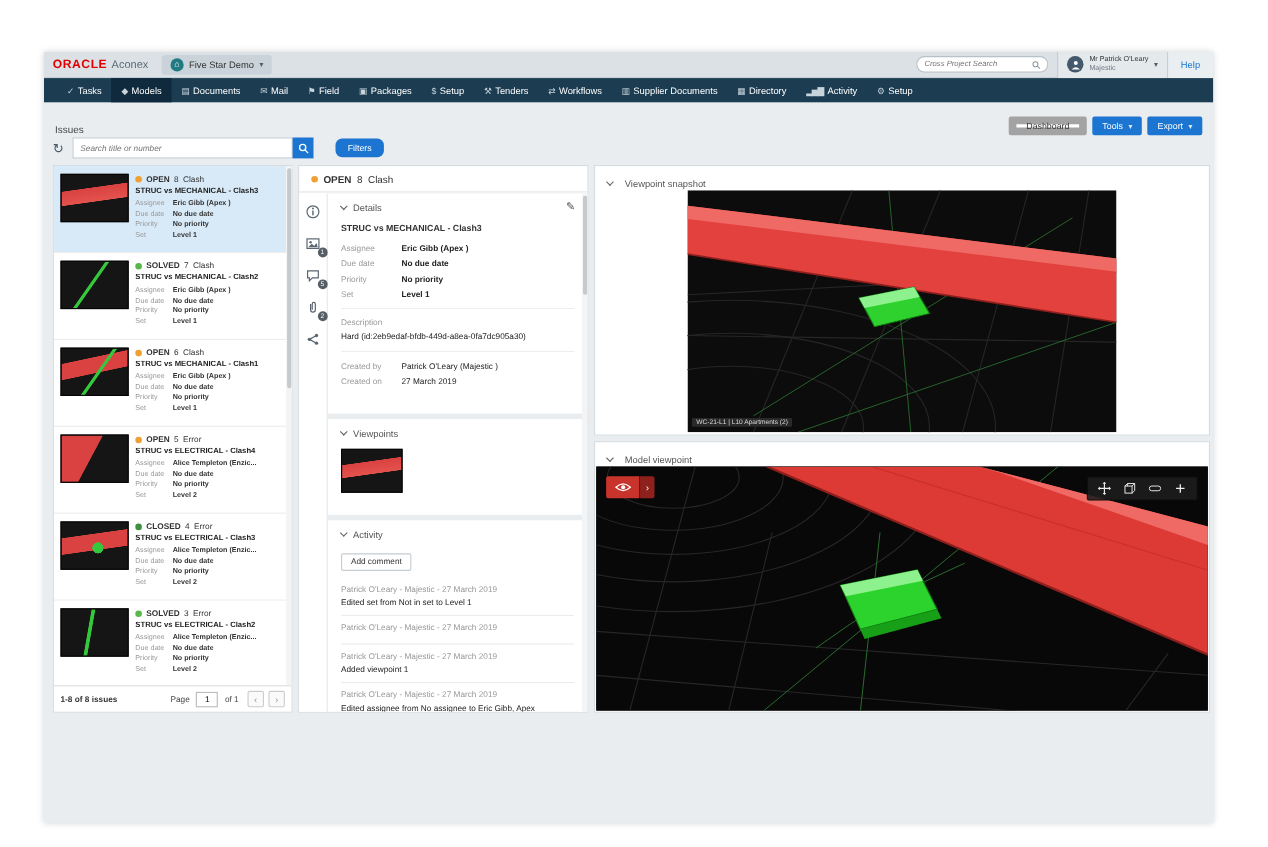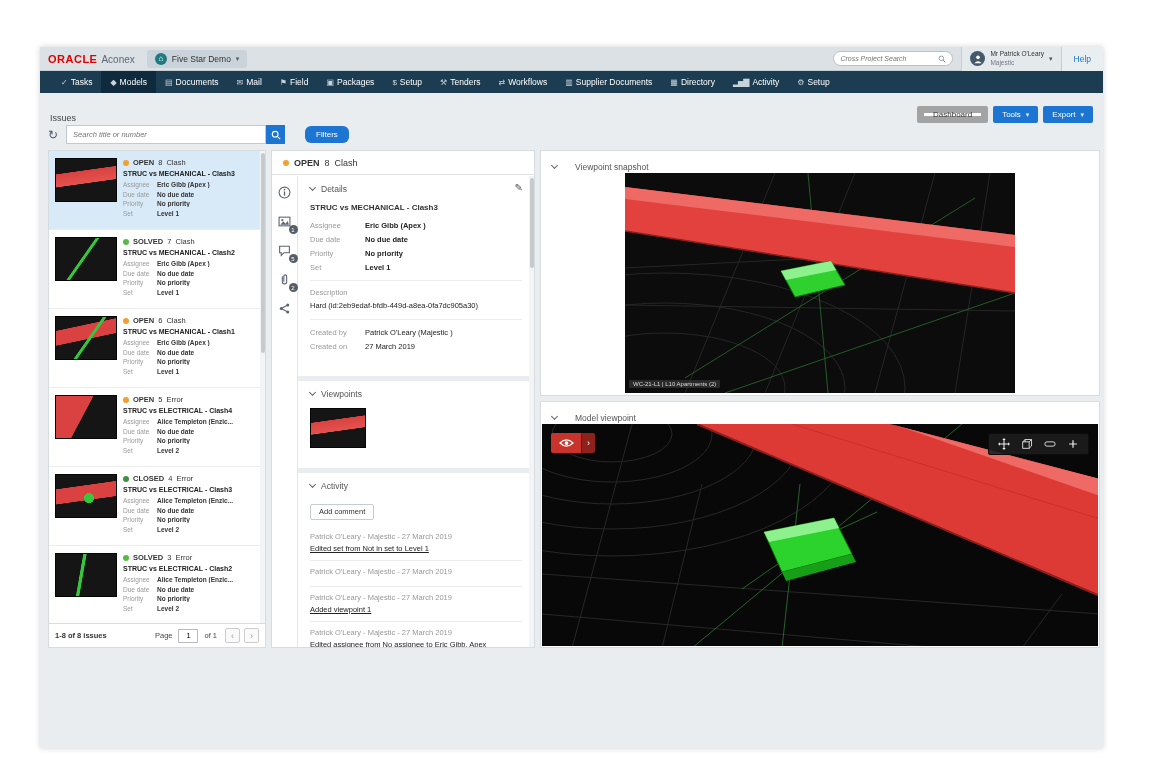--- a/index.html
+++ b/index.html
@@ -136,29 +136,29 @@
   .desc-value { color:#222; margin-bottom:9px; }
   .created-block { border-top:1px solid #eee; padding-top:8px; }
   .vp-thumb { width:56px; height:40px; }
   .activity-section { flex:1; }
   .add-comment-btn { display:inline-flex; align-items:center; height:16px; padding:0 8px;
                      border:1px solid #c5ccd2; border-radius:2px; background:#fff; font-size:7.5px;
                      color:#333; margin-bottom:6px; }
   .act-entry { border-bottom:1px solid #ececec; padding:6px 0 7px; font-size:7.5px; }
   .act-entry:last-child { border-bottom:0; }
   .act-meta { color:#999; margin-bottom:3px; }
-  .act-text { color:#222; white-space:pre-line;text-decoration:underline; }
+  .act-text { color:#222; white-space:pre-line; }
 
   
   .right-panel { position:absolute; left:500px; top:103px; width:560px; height:498px; }
   .snapshot-section { position:absolute; top:0; left:0; right:0; height:246px; background:#fff;
                       border:1px solid #d6dce0; }
   .model-section { position:absolute; top:251px; left:0; right:0; height:247px; background:#fff;
                    border:1px solid #d6dce0; }
-  .section-header { height:31px; display:flex; align-items:center; gap:18px; padding:0 11px;
+  .section-header { height:31px; display:flex; align-items:center; gap:11px; padding:0 11px;
                     font-size:8.5px; color:#555; }
   .snapshot-body { position:absolute; top:22px; bottom:0; left:0; right:0; display:flex;
                    justify-content:center; }
   .snapshot-img { width:390px; height:220px; position:relative; }
   .snap-caption { position:absolute; left:4px; bottom:5px; background:rgba(45,45,45,.92); color:#ddd;
                   font-size:6px; padding:1px 4px; border-radius:1px; }
   .model-viewport { position:absolute; top:22px; bottom:1px; left:1px; right:1px; background:#000;
                     overflow:hidden; }
   .vp-left-tools { position:absolute; top:9px; left:9px; display:flex; }
   .eye-btn { width:30px; height:20px; background:#c8342c; border-radius:2px 0 0 2px; display:flex;

